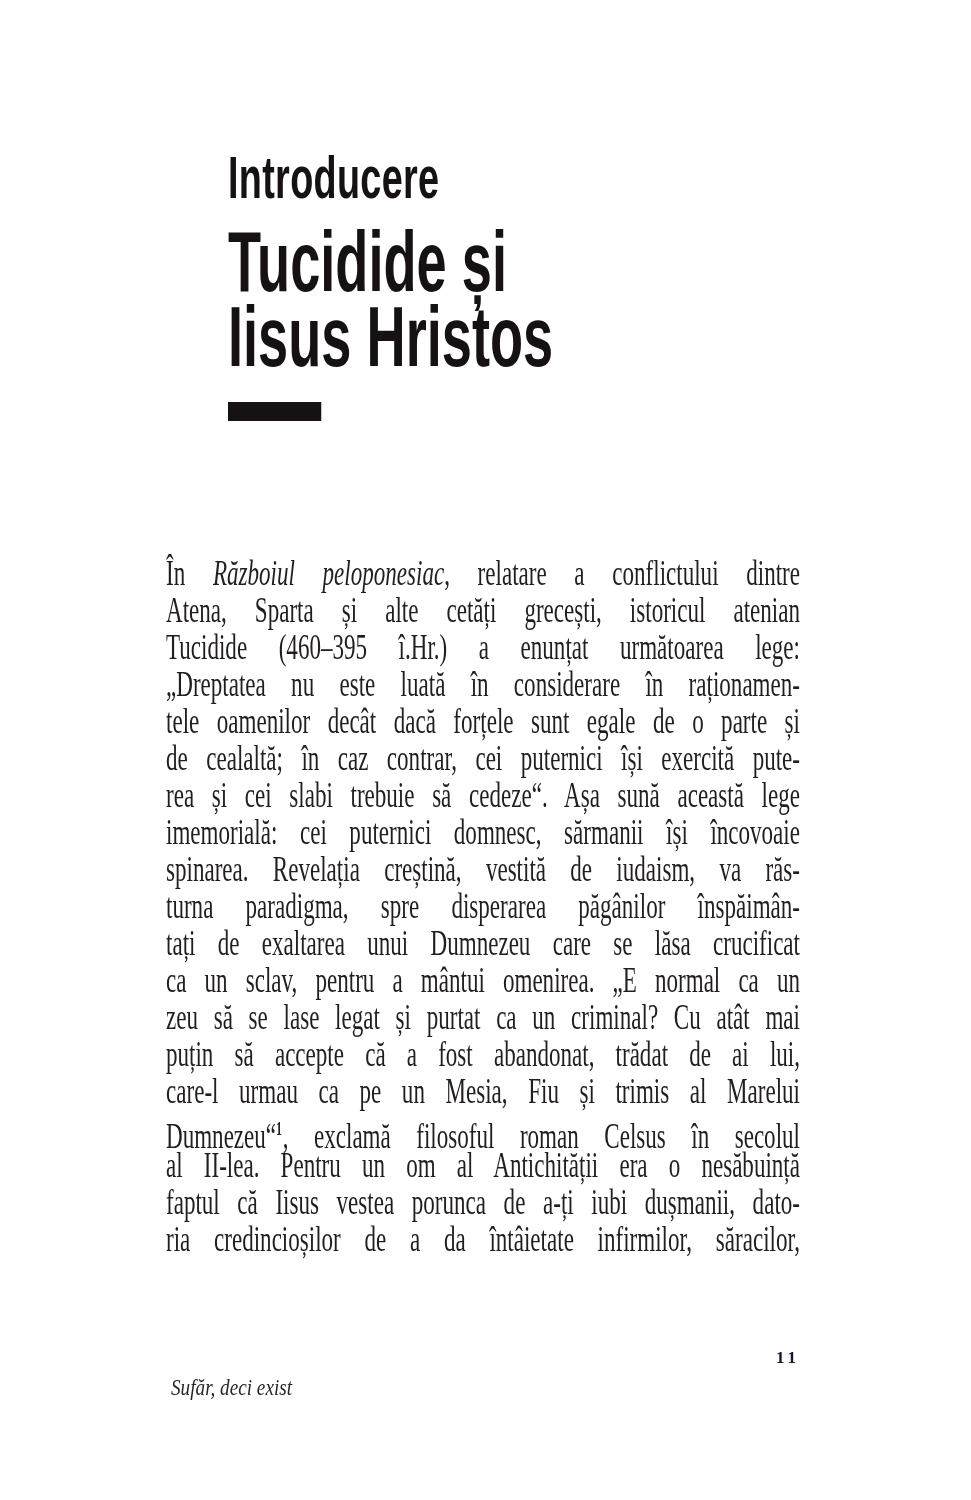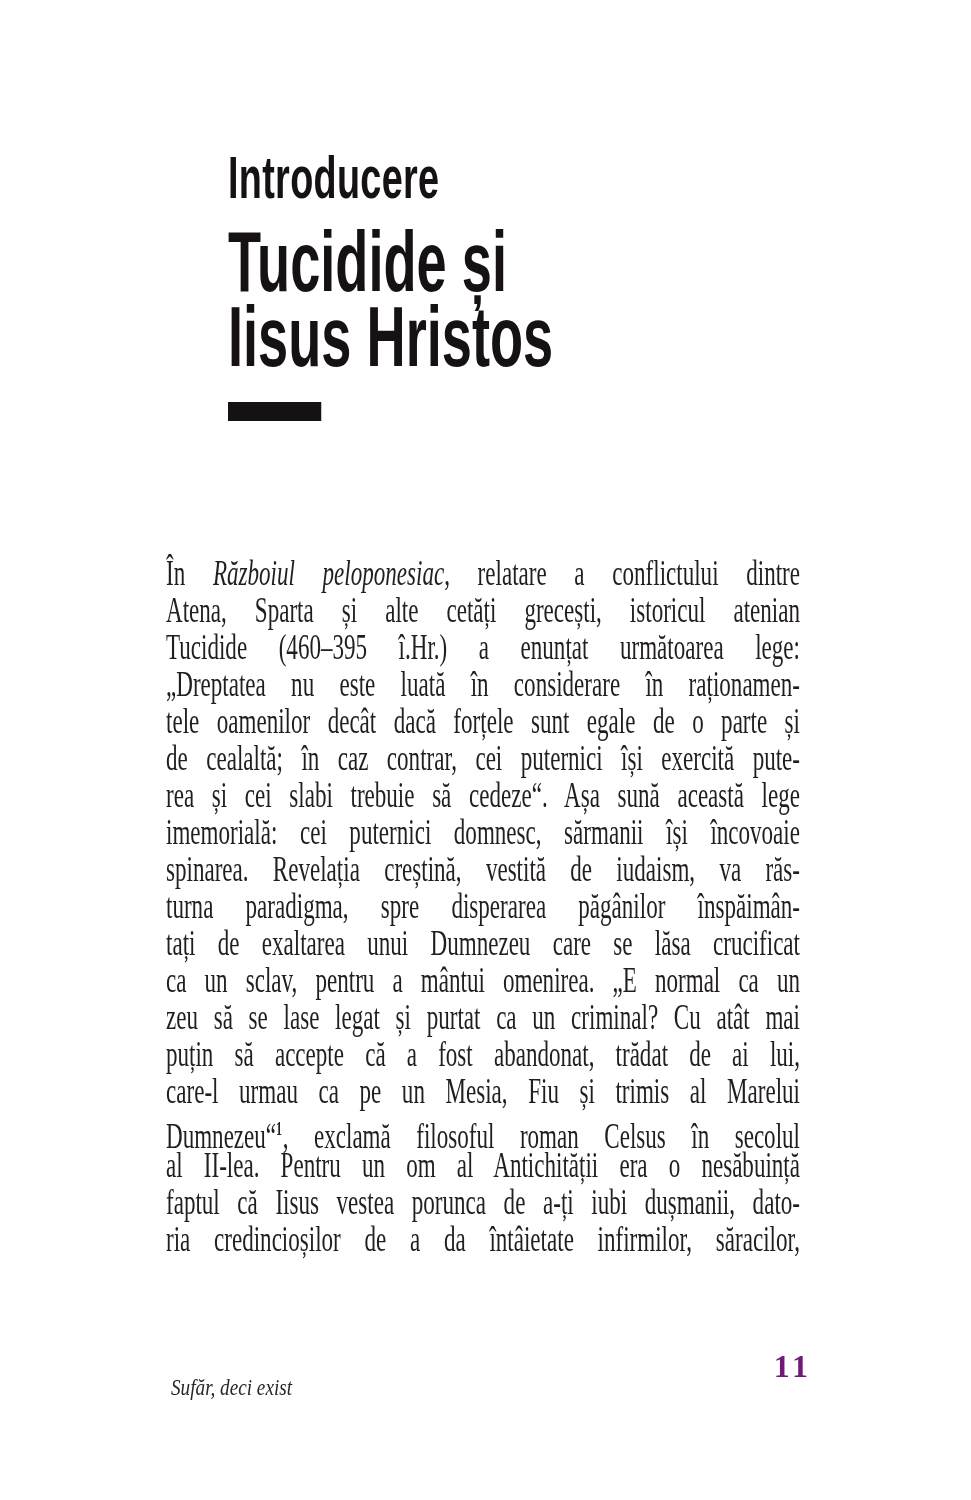--- a/index.html
+++ b/index.html
@@ -53,24 +53,24 @@
   }
   .it  { font-style:italic; }
   .sup {
     vertical-align:super;
     font-size:0.52em;
     font-weight:700;
     letter-spacing:1px;
   }
 
   .page-number {
-    position:absolute; top:1348px; right:159px;
-    font-size:32px; font-weight:600;
+    position:absolute; top:1348px; right:171px;
+    font-size:17px; font-weight:600;
     letter-spacing:4px;
-    color:#701a75;
+    color:#0f172a;
   }
   .running-footer {
     position:absolute; left:171px; top:1372px;
     font-style:italic;
     font-size:24px; line-height:30px;
     transform:scaleX(0.8);
     transform-origin:0 0;
     white-space:nowrap;
     color:#2a2627;
   }

